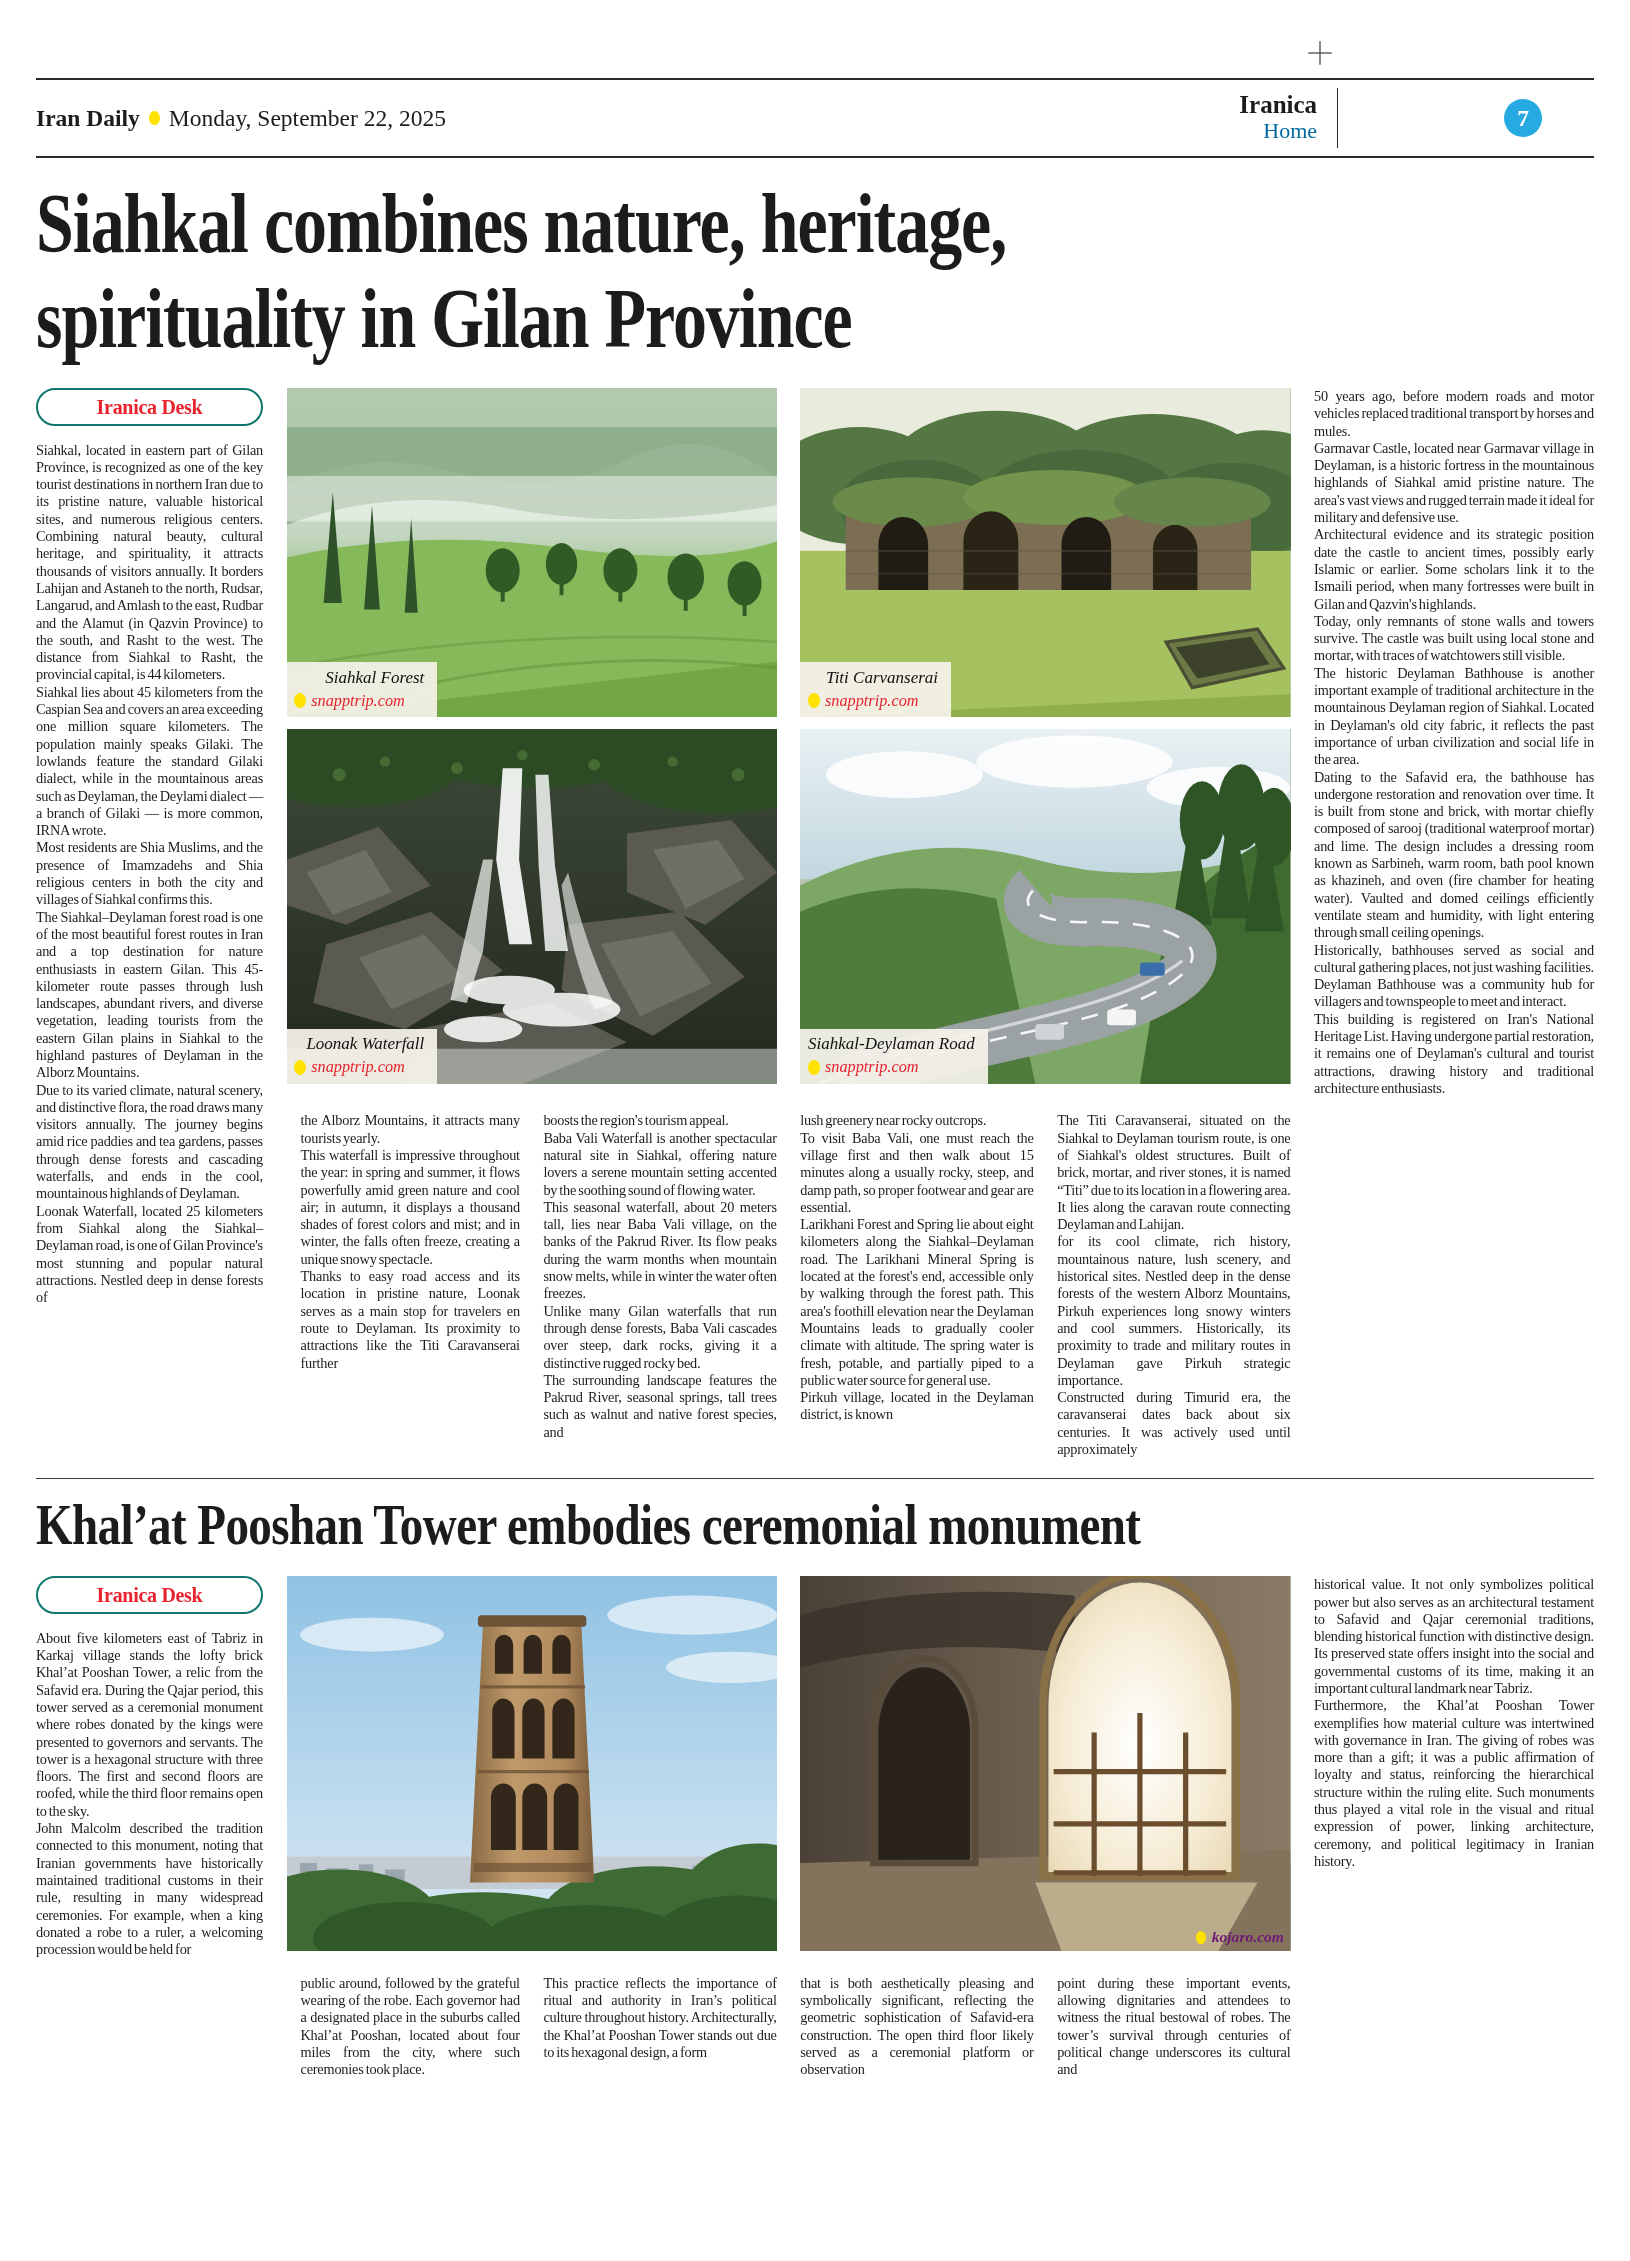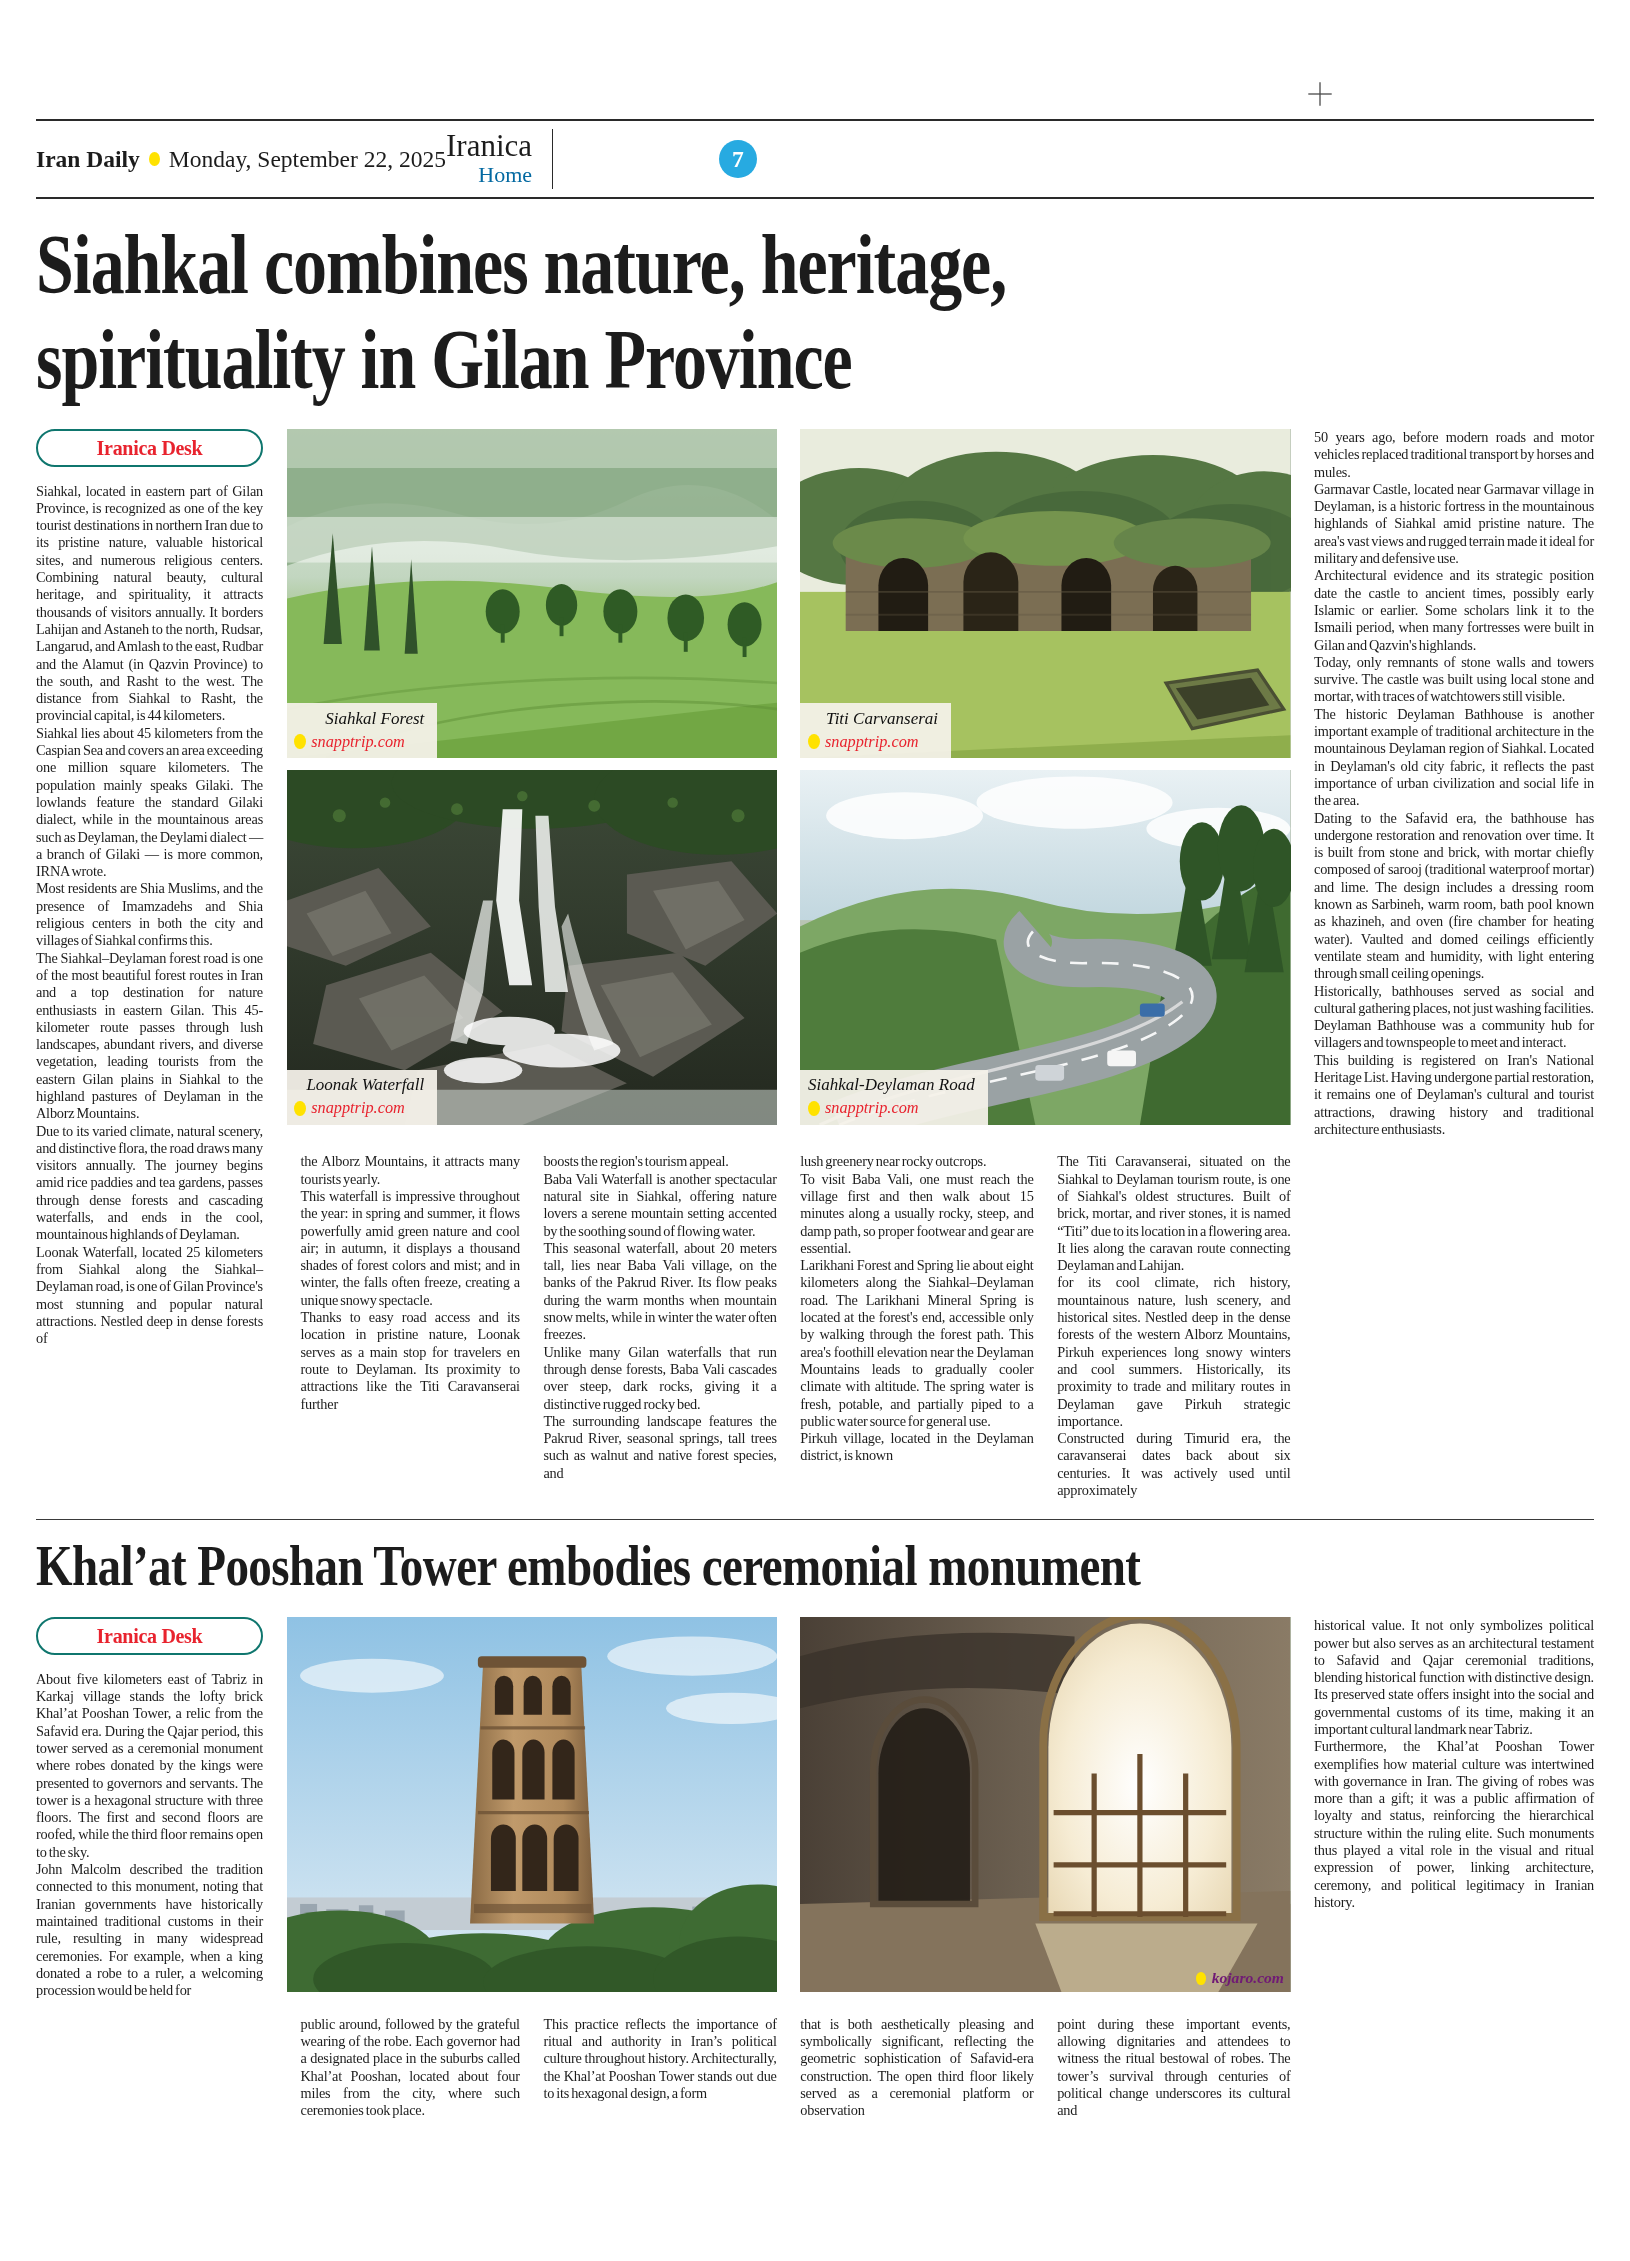--- a/index.html
+++ b/index.html
@@ -1,26 +1,26 @@
 <!DOCTYPE html>
 <html style="font-size:10.4px"><head>
 <meta charset="utf-8">
 <style>
   html,body{margin:0;padding:0;background:#ffffff;}
   body{width:1630px;height:2261px;font-family:"Liberation Serif",serif;color:#1c1c1c;position:relative;overflow:hidden;}
 
   
-  .masthead{margin:119px 36px 0;border-top:2px solid #2a2a2a;border-bottom:2px solid #2a2a2a;height:76px;display:flex;align-items:center;justify-content:flex-start;position:relative;}
+  .masthead{margin:78px 36px 0;border-top:2px solid #2a2a2a;border-bottom:2px solid #2a2a2a;height:76px;display:flex;align-items:center;justify-content:space-between;position:relative;}
   .mh-left{display:flex;align-items:baseline;gap:9px;font-size:23.5px;}
   .paper-name{font-weight:700;}
   .mh-dot{width:11px;height:14.3px;border-radius:50%;background:#ffe200;align-self:center;}
   .mh-date{font-size:23.5px;}
   .mh-right{display:flex;align-items:center;height:100%;}
   .section-block{text-align:right;padding-right:19.6px;}
-  .section-name{font-size:31px;font-weight:400;line-height:1.05;}
+  .section-name{font-size:25px;font-weight:700;line-height:1.05;}
   .section-sub{font-size:22px;color:#0369a1;line-height:1.2;}
   .mh-divider{width:1.3px;height:60px;background:#2a2a2a;}
   .page-badge{width:38px;height:38px;border-radius:50%;background:#27aae1;color:#fff;font-size:23.5px;font-weight:700;display:flex;align-items:center;justify-content:center;margin-left:166px;margin-right:52px;}
   .crop-mark{position:absolute;right:261px;top:-40px;}
 
   
   .hl1{margin:18px 36px 22px;font-size:85px;font-weight:700;line-height:95px;letter-spacing:-1.3px;transform:scaleX(0.80);transform-origin:0 0;}
   .hl1 span{display:block;}
   .hl2{margin:14.3px 36px 18px;font-size:56px;font-weight:700;line-height:65px;letter-spacing:-0.7px;transform:scaleX(0.84);transform-origin:0 0;white-space:nowrap;}
   .rule-sep{margin:19.6px 36px 0;border:0;border-top:1.3px solid #3a3a3a;height:0;}

